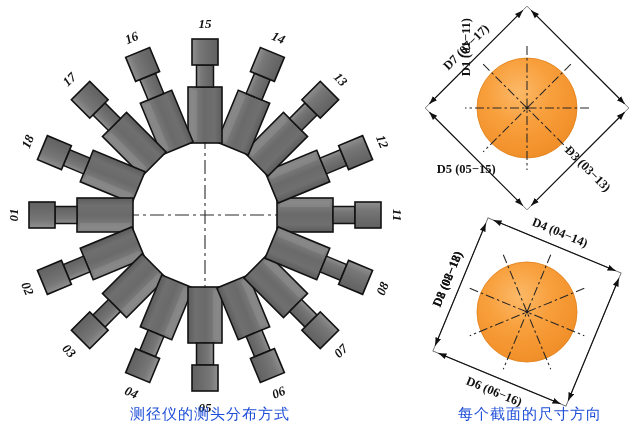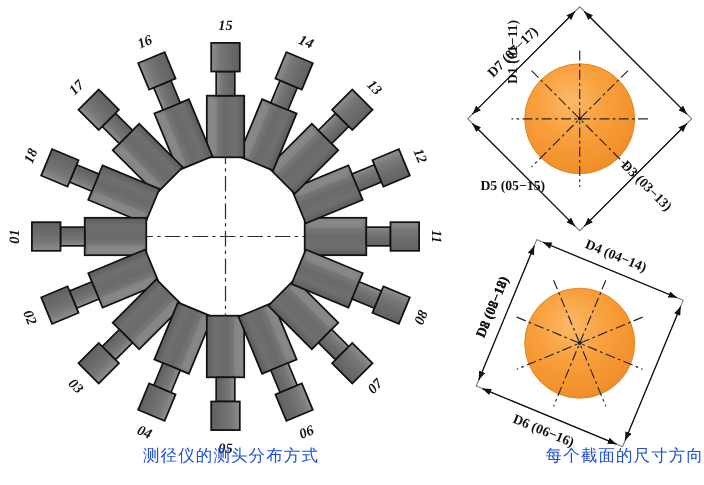--- a/index.html
+++ b/index.html
@@ -38,21 +38,21 @@
   #caption-left {
     left: 0;
     top: 405px;
     width: 420px;
     text-align: center;
   }
   #caption-right {
     left: 420px;
     top: 405px;
     width: 220px;
-    text-align: right;
+    text-align: center;
   }
   .probe-label {
     font-family: "Liberation Serif", "DejaVu Serif", serif;
     font-size: 13px;
     font-weight: bold;
     font-style: italic;
     fill: #111111;
   }
   .dim-label {
     font-family: "Liberation Serif", "DejaVu Serif", serif;

